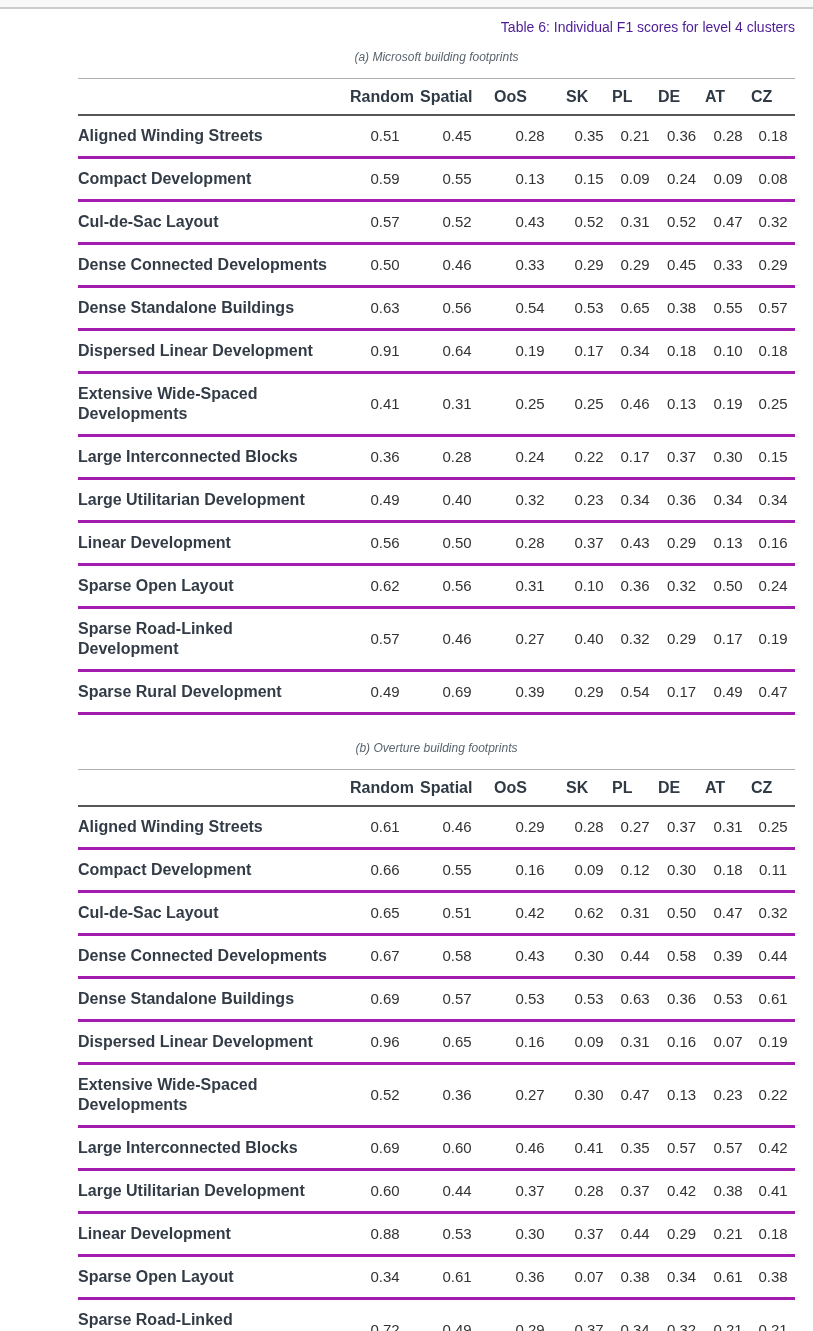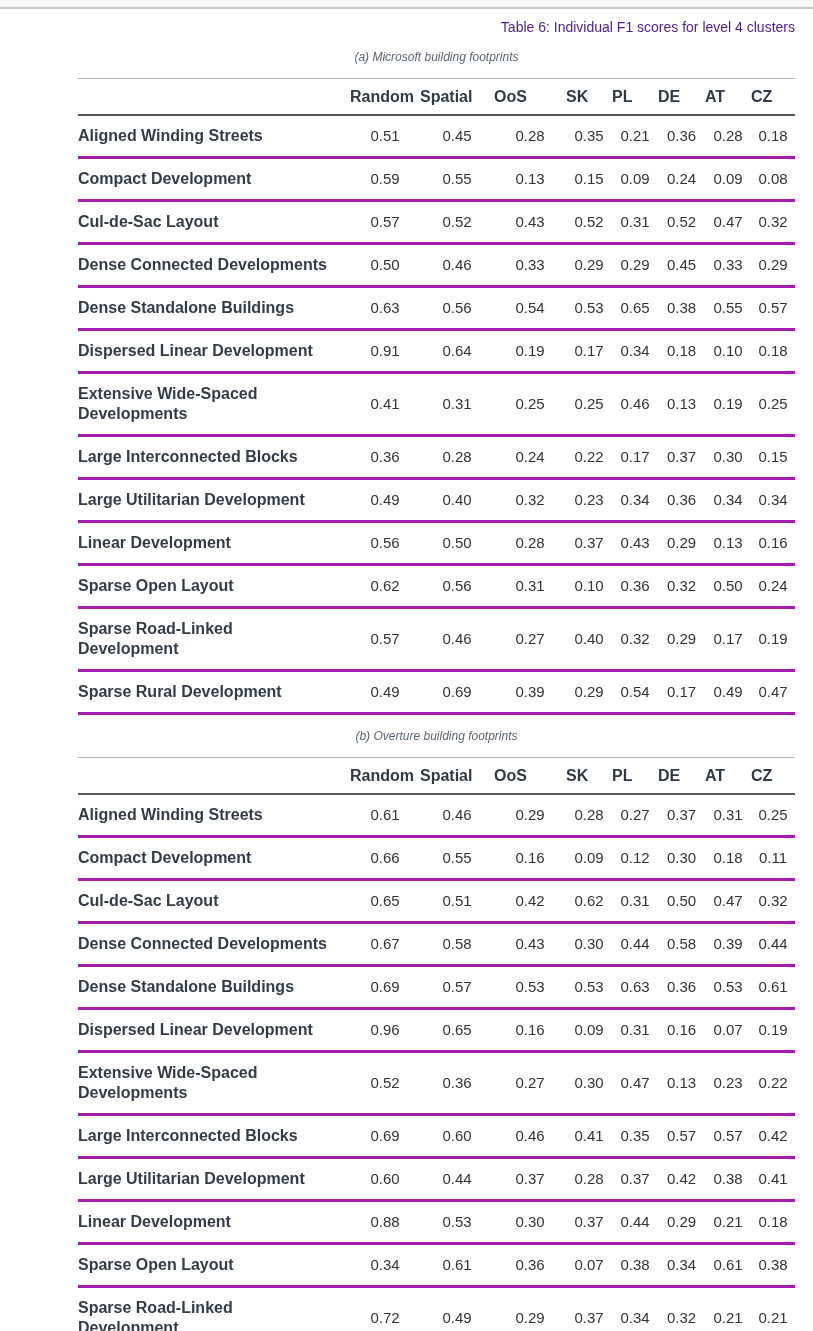--- a/index.html
+++ b/index.html
@@ -27,21 +27,21 @@
     color: #4c1d95;
   }
   .sub-caption {
     margin: 12px 0 12px 0;
     text-align: center;
     font-style: italic;
     font-size: 12px;
     line-height: 18px;
     color: #5a646e;
   }
-  .section-b .sub-caption { margin-top: 12px; }
+  .section-b .sub-caption { margin-top: 24px; }
   table {
     width: 717px;
     border-collapse: collapse;
     table-layout: fixed;
     border-top: 1px solid #b0b0b0;
   }
   col.c-label  { width: 272px; }
   col.c-random { width: 70px; }
   col.c-spatial{ width: 74px; }
   col.c-oos    { width: 72px; }

